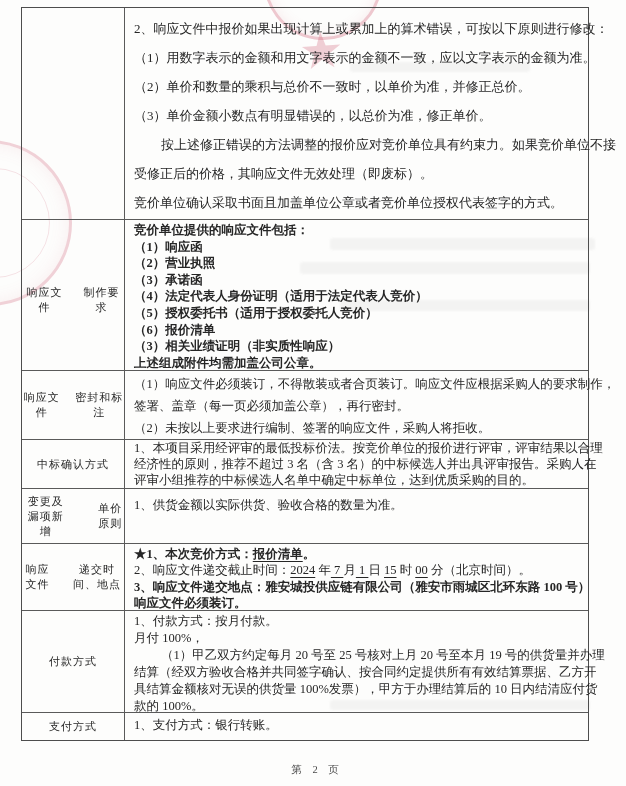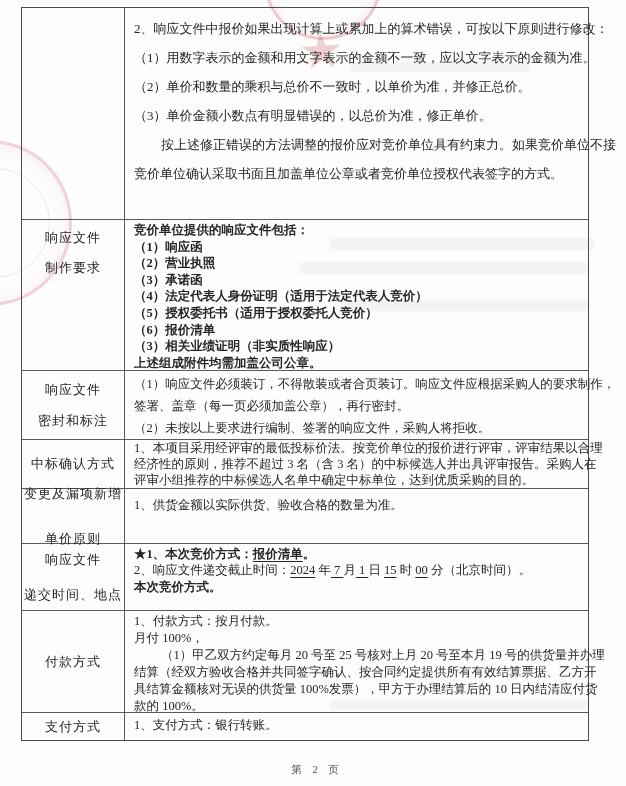--- a/index.html
+++ b/index.html
@@ -19,25 +19,25 @@
     left: 21px; top: 7px;
     width: 568px;
     border: 1px solid #4d4d4d;
     background: transparent;
   }
   .row { display: flex; border-bottom: 1px solid #5a5a5a; }
   .row:last-child { border-bottom: none; }
   .label-cell {
     width: 103px; flex-shrink: 0;
     border-right: 1px solid #5a5a5a;
-    display: flex; flex-direction: column;
+    display: flex; 
     align-items: center; justify-content: center;
     gap: 13px;
-    font-size: 13px; letter-spacing: 1px;
-    text-align: right;
+    font-size: 11px; letter-spacing: 1px;
+    text-align: center;
   }
   .content-cell { flex: 1; padding: 2px 6px 0 9px; font-size: 12.5px; }
   .line { white-space: nowrap; }
 
   
   .r0 { height: 212px; }
   .r0 .content-cell { padding-top: 6px; font-size: 13px; }
   .r0 .line { line-height: 29px; }
 
   .r1 { height: 151px; }
@@ -140,20 +140,21 @@
   <div class="doc-table">
 
     <div class="row r0">
       <div class="label-cell"></div>
       <div class="content-cell">
         <div class="line">2、响应文件中报价如果出现计算上或累加上的算术错误，可按以下原则进行修改：</div>
         <div class="line">（1）用数字表示的金额和用文字表示的金额不一致，应以文字表示的金额为准。</div>
         <div class="line">（2）单价和数量的乘积与总价不一致时，以单价为准，并修正总价。</div>
         <div class="line">（3）单价金额小数点有明显错误的，以总价为准，修正单价。</div>
         <div class="line ind">按上述修正错误的方法调整的报价应对竞价单位具有约束力。如果竞价单位不接</div>
+        <div class="line">受修正后的价格，其响应文件无效处理（即废标）。</div>
         <div class="line">竞价单位确认采取书面且加盖单位公章或者竞价单位授权代表签字的方式。</div>
       </div>
     </div>
 
     <div class="row r1">
       <div class="label-cell">
         <div>响应文件</div>
         <div>制作要求</div>
       </div>
       <div class="content-cell">
@@ -207,21 +208,22 @@
         <div>响应文件</div>
         <div>递交时间、地点</div>
       </div>
       <div class="content-cell">
         <div class="line b">
           <span>★1、本次竞价方式：</span><span class="u">报价清单</span><span>。</span>
         </div>
         <div class="line">
           <span>2、响应文件递交截止时间：</span><span class="u">2024</span><span> 年</span><span class="u"> 7 </span><span>月</span><span class="u"> 1 </span><span>日 </span><span class="u">15</span><span> 时 </span><span class="u">00</span><span> 分（北京时间）。</span>
         </div>
-        <div class="line b">本次竞价方式。</div>
+        <div class="line b">3、响应文件递交地点：雅安城投供应链有限公司（雅安市雨城区北环东路 100 号）</div>
+        <div class="line b">响应文件必须装订。</div>
       </div>
     </div>
 
     <div class="row r6">
       <div class="label-cell">
         <div>付款方式</div>
       </div>
       <div class="content-cell">
         <div class="line">1、付款方式：按月付款。</div>
         <div class="line">月付 100%，</div>

